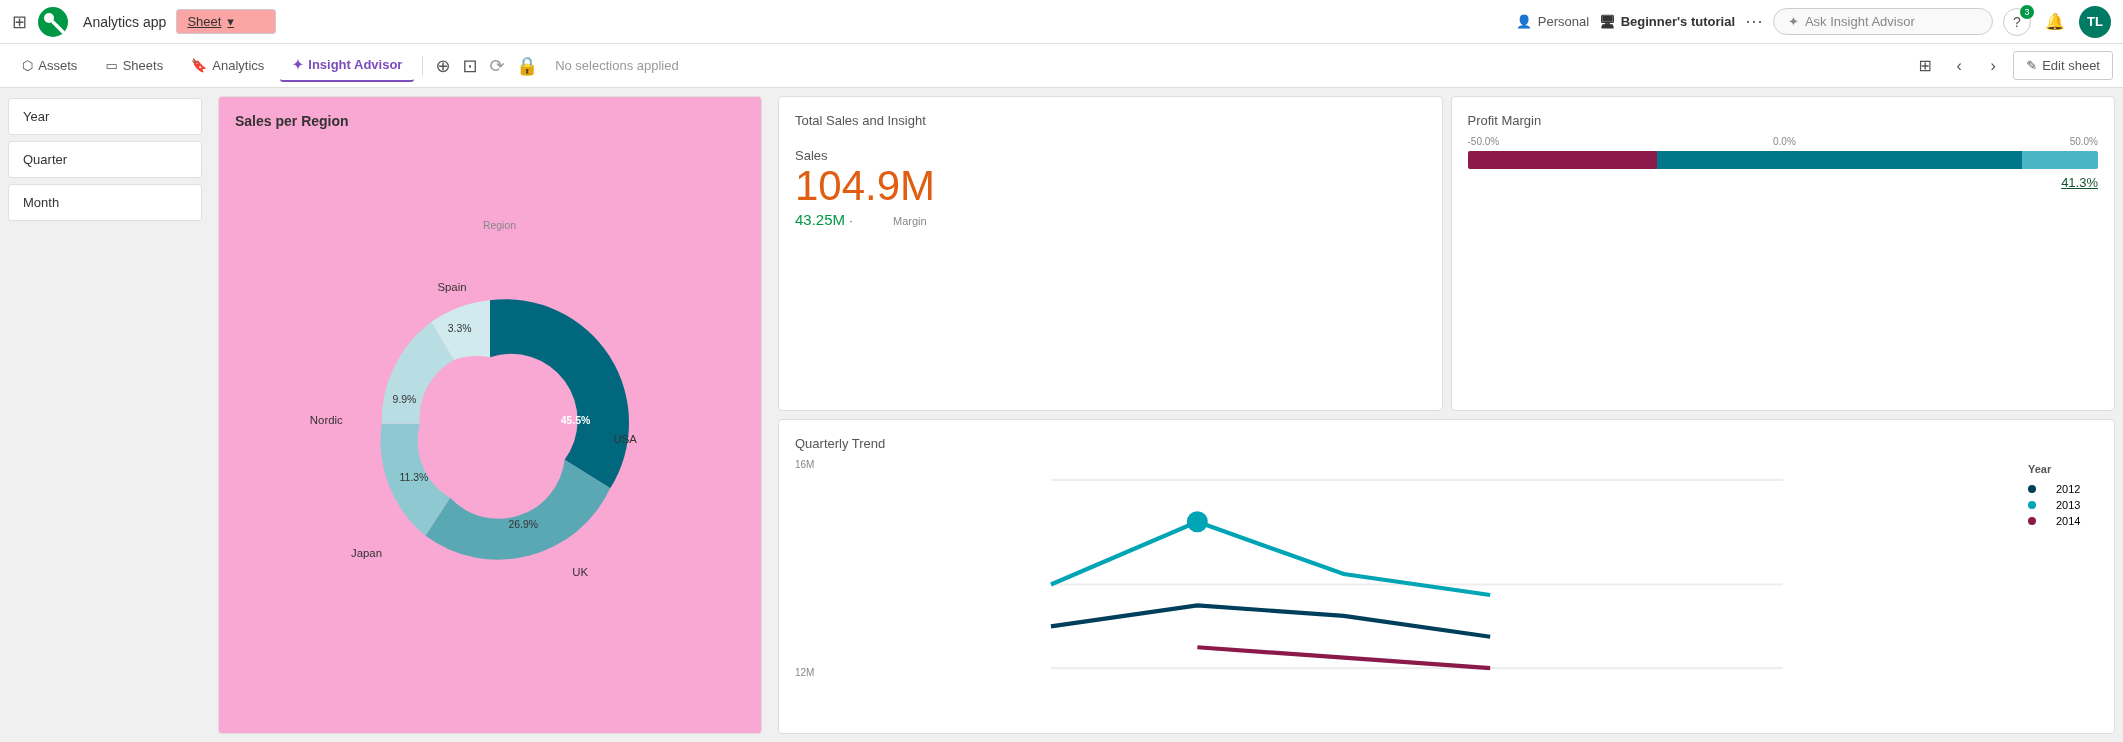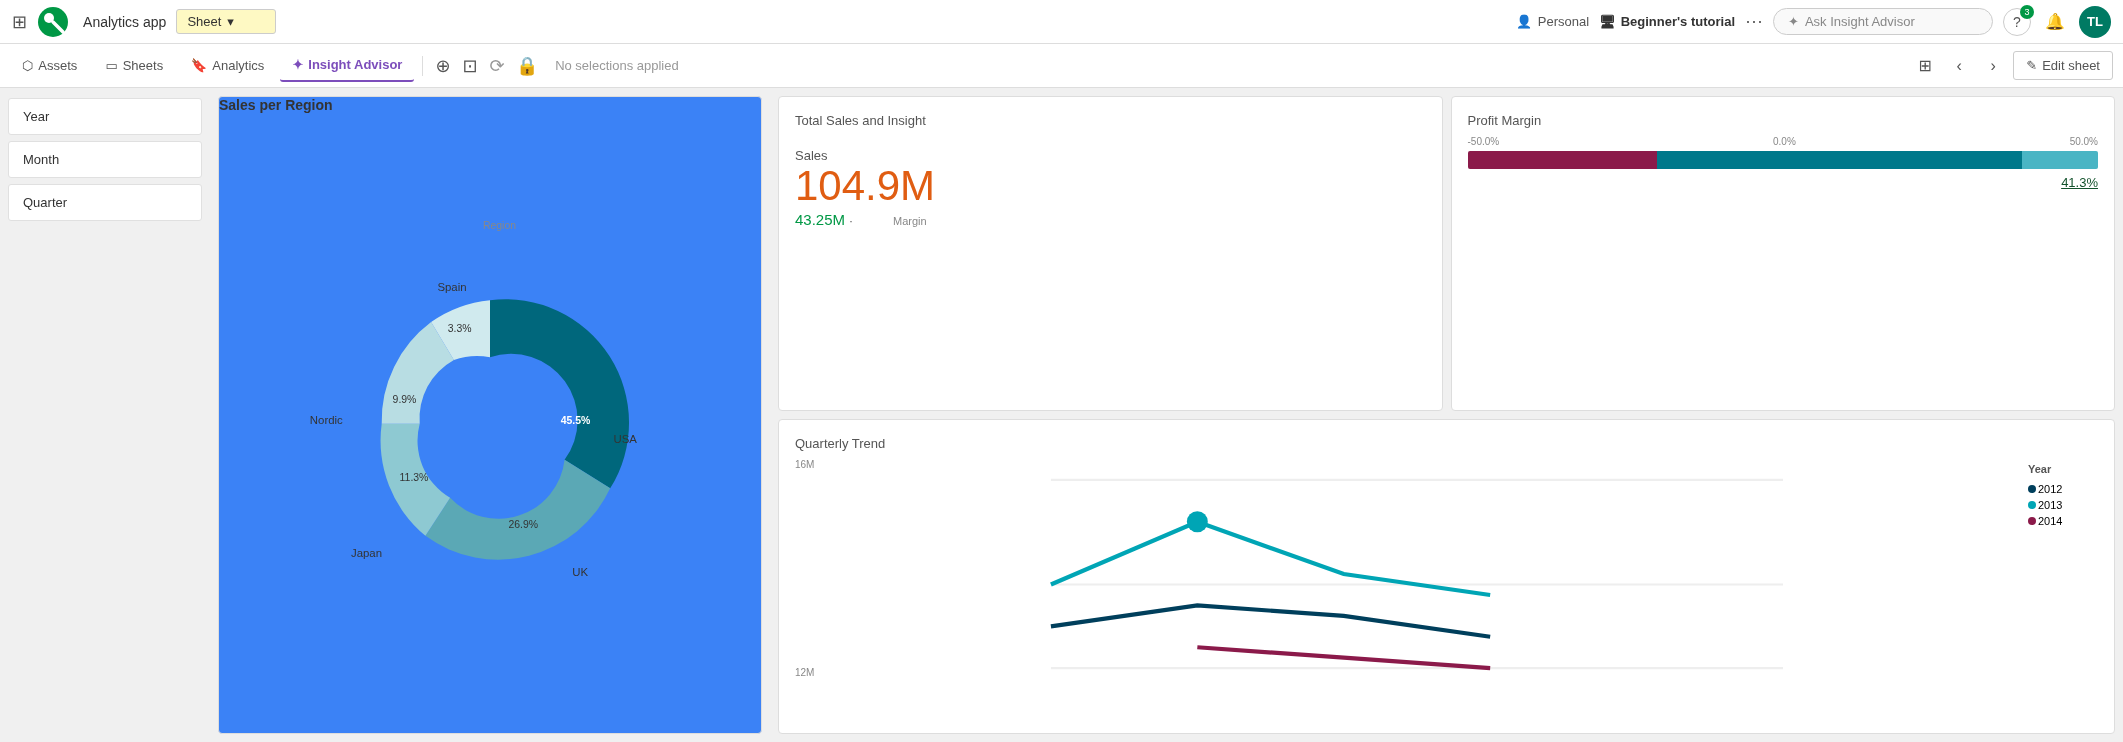--- a/index.html
+++ b/index.html
@@ -17,21 +17,21 @@
     }
     .grid-icon { color: #555; font-size: 18px; cursor: pointer; }
     .qlik-logo {
       display: flex; align-items: center; gap: 4px;
       font-size: 22px; font-weight: 700; color: #009845;
     }
     .app-name { font-size: 14px; color: #333; margin-left: 4px; }
     .sheet-dropdown {
       display: flex; align-items: center; gap: 6px;
       border: 1px solid #ccc; border-radius: 3px; padding: 4px 10px;
-      font-size: 13px; color: #333; cursor: pointer; background: #fef9c3; min-width: 100px;
+      font-size: 13px; color: #333; cursor: pointer; background: #fca5a5; min-width: 100px; text-decoration: underline;
     }
     .spacer { flex: 1; }
     .personal-btn {
       display: flex; align-items: center; gap: 5px;
       color: #555; font-size: 13px; cursor: pointer;
     }
     .tutorial-btn {
       display: flex; align-items: center; gap: 5px;
       font-weight: 600; color: #333; font-size: 13px; cursor: pointer;
     }
@@ -138,25 +138,25 @@
     }
 
     
     .left-panel {
       width: 560px;
       flex-shrink: 0;
       background: #f0f0f0;
       padding: 8px;
     }
     .chart-card {
-      background: #3b82f6;
+      background: #f9a8d4;
       border: 1px solid #ddd;
       border-radius: 4px;
       height: 100%;
-      padding: 0;
+      padding: 16px;
       position: relative;
     }
     .chart-title {
       font-size: 14px; font-weight: 600; color: #333; margin-bottom: 8px;
     }
 
     
     .donut-container {
       display: flex;
       justify-content: center;
@@ -215,21 +215,21 @@
 
     
     .trend-title { font-size: 13px; color: #555; margin-bottom: 8px; font-weight: 500; }
     .trend-content { display: flex; height: calc(100% - 30px); }
     .trend-chart { flex: 1; position: relative; }
     .trend-legend {
       width: 80px; padding-left: 10px;
       display: flex; flex-direction: column; gap: 4px;
       font-size: 11px; justify-content: flex-start; padding-top: 4px;
     }
-    .legend-item { display: flex; align-items: center; gap: 2px; text-align: right; }
+    .legend-item { display: flex; align-items: center; gap: 20px; text-align: right; }
     .legend-dot { width: 8px; height: 8px; border-radius: 50%; flex-shrink: 0; }
     .y-label { font-size: 10px; color: #888; position: absolute; left: 0; }
     .trend-svg { width: 100%; height: 100%; }
   </style>
 </head>
 <body>
 
 <div class="top-bar">
   <span class="grid-icon">⊞</span>
   <div class="qlik-logo">
@@ -304,24 +304,24 @@
   </div>
 </div>
 
 <div class="main-layout">
 
   <div class="sidebar">
     <div class="sidebar-item">
       <span>Year</span>
     </div>
     <div class="sidebar-item">
+      <span>Quarter</span>
+    </div>
+    <div class="sidebar-item">
       <span>Month</span>
-    </div>
-    <div class="sidebar-item">
-      <span>Quarter</span>
     </div>
   </div>
 
   <div class="content-area">
 
     <div class="left-panel">
       <div class="chart-card">
         <div class="chart-title">Sales per Region</div>
         <div class="donut-container">
           <svg class="donut-svg" width="380" height="420" viewBox="-10 -20 400 430">

